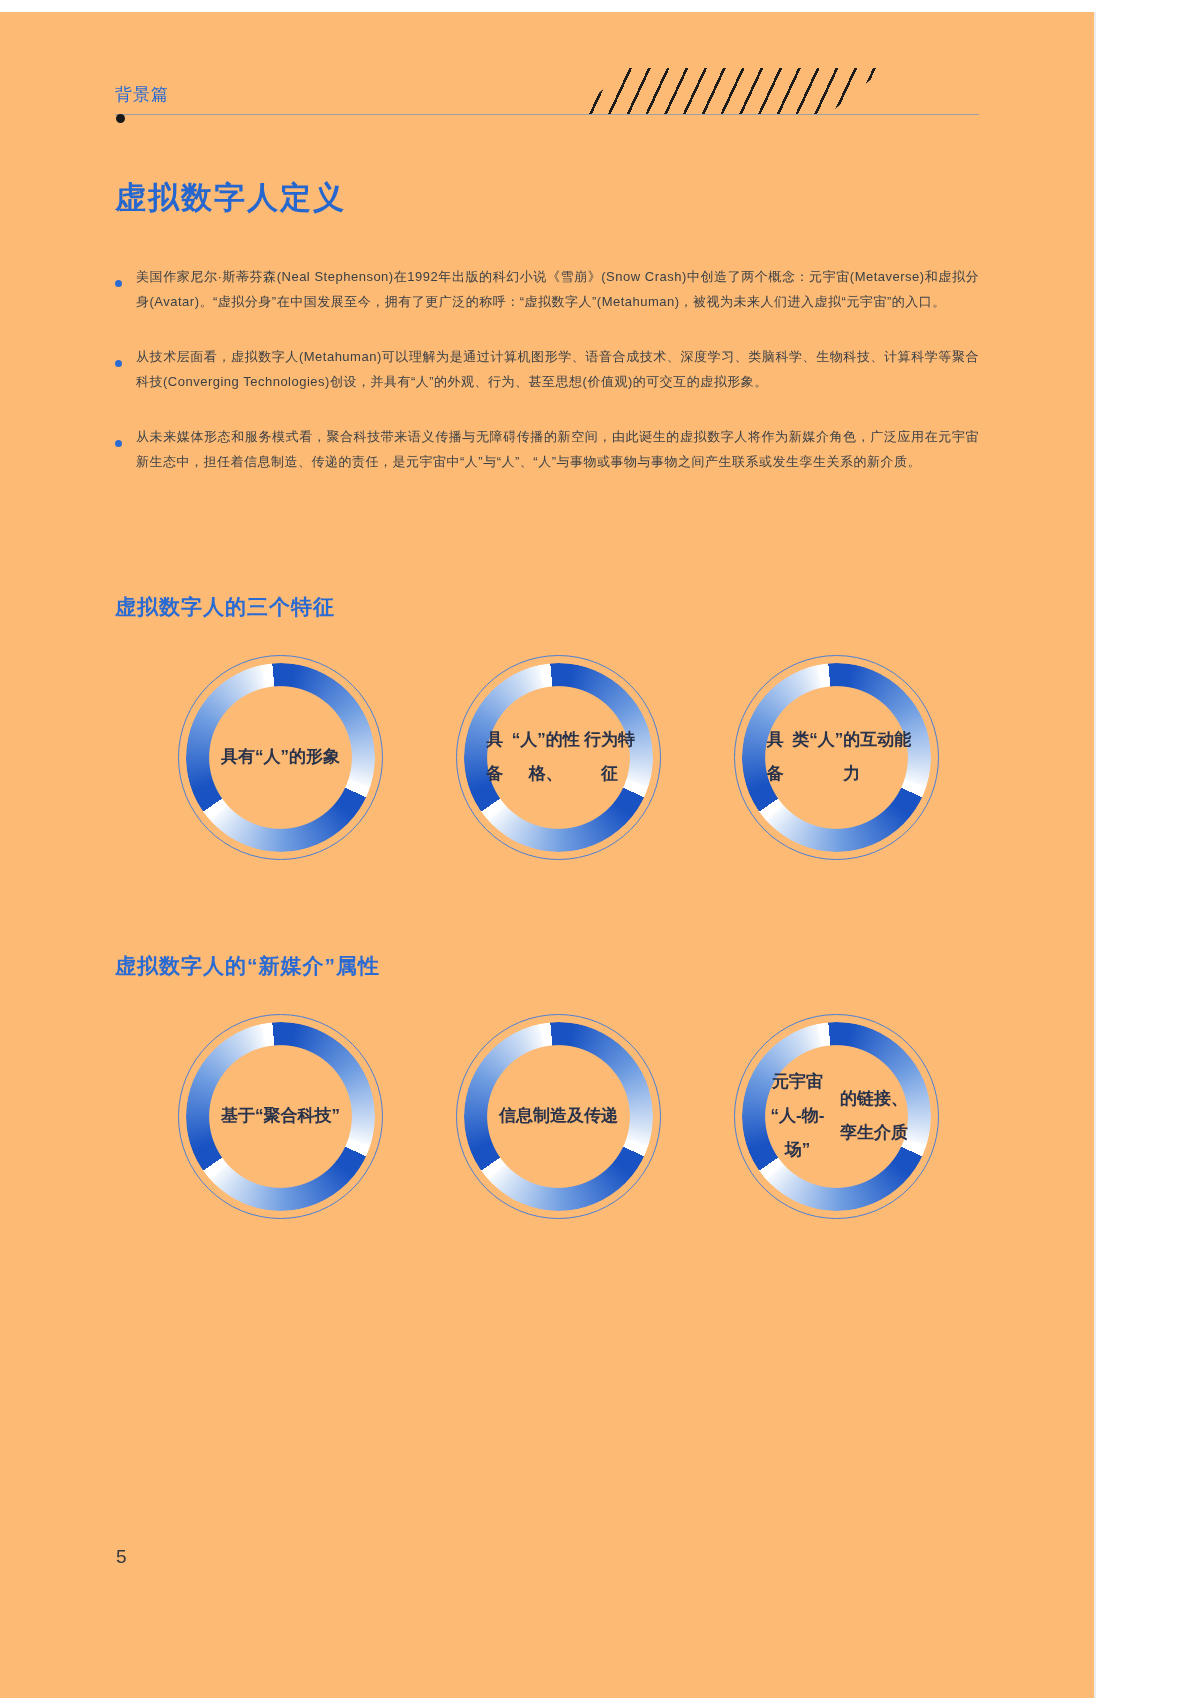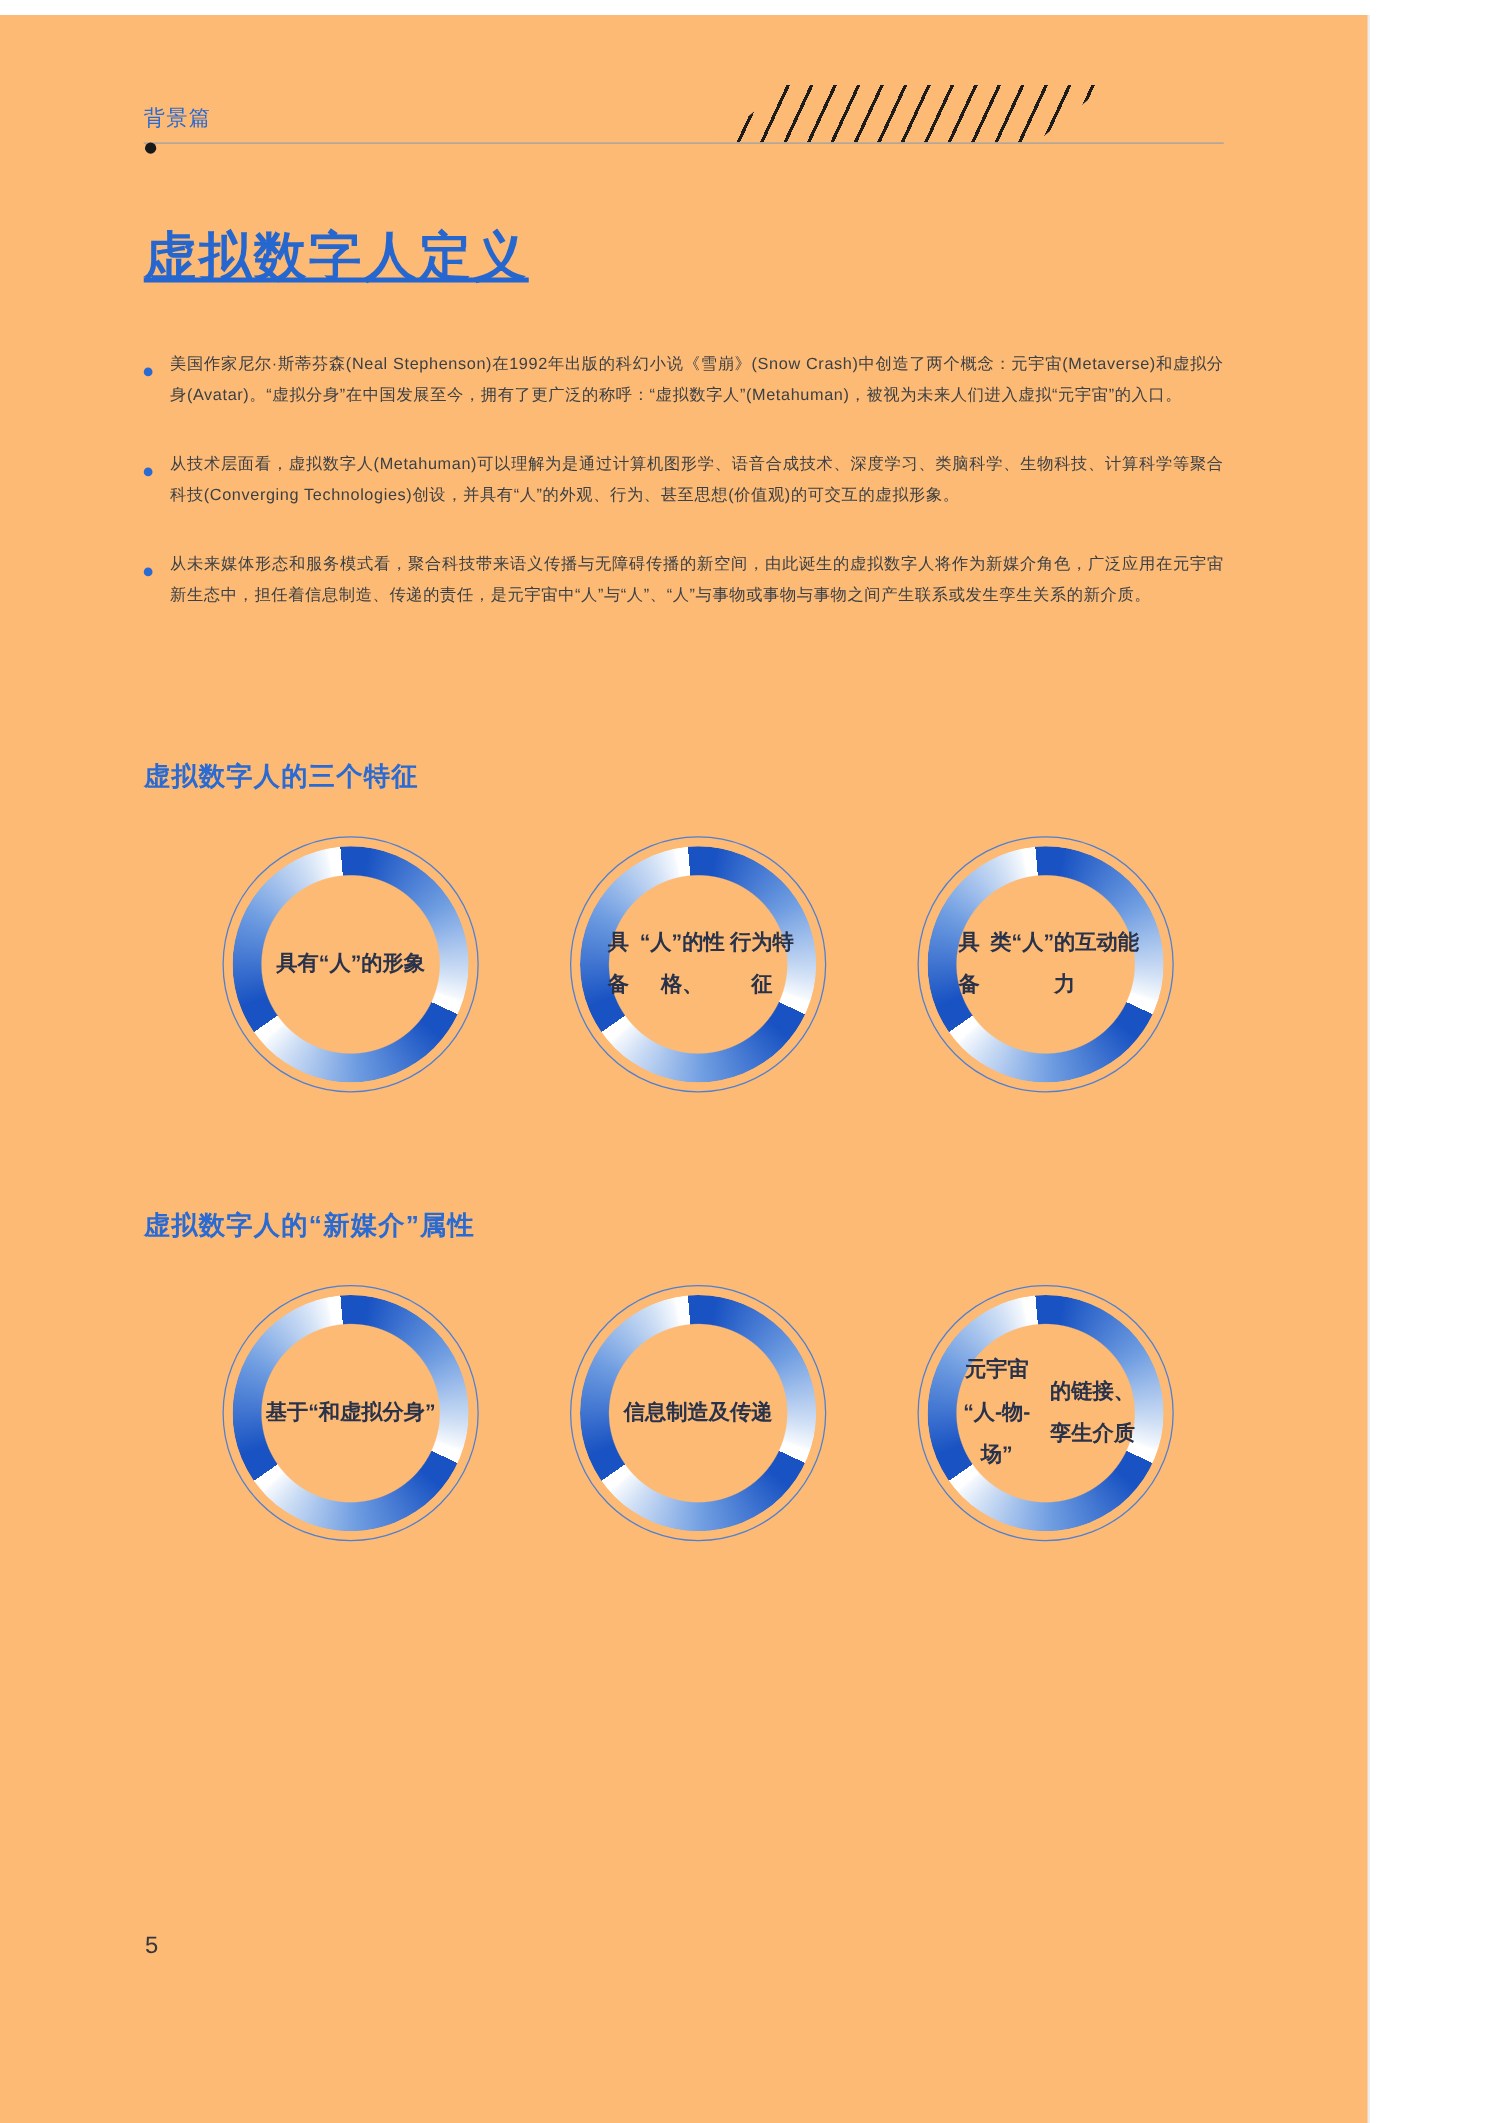--- a/index.html
+++ b/index.html
@@ -34,21 +34,21 @@
     position:relative;border-top:1px solid #9aa0a8;height:0;
   }
   .header-rule .dot{
     position:absolute;left:1px;top:-1px;width:9px;height:9px;border-radius:50%;
     background:#17181a;
   }
 
   
   .page-title{
     margin:62px 0 0 0;
-    font-size:42px;font-weight:700;color:#2667cf;letter-spacing:2px;text-decoration:underline;
+    font-size:31px;font-weight:700;color:#2667cf;letter-spacing:2px;
   }
 
   
   .bullets{list-style:none;margin:46px 0 0 0;padding:0;}
   .bullets li{
     position:relative;
     margin:0 0 30px 0;
     padding-left:21px;
   }
   .bullet-dot{
@@ -179,21 +179,21 @@
       </div>
     </section>
 
     <section class="section-2">
       <h2 class="section-heading">虚拟数字人的“新媒介”属性</h2>
       <div class="circle-row">
 
         <div class="feature-circle">
           <div class="ring"></div>
           <div class="circle-label">
-            <span>基于“和虚拟分身”</span>
+            <span>基于“聚合科技”</span>
           </div>
         </div>
 
         <div class="feature-circle">
           <div class="ring"></div>
           <div class="circle-label">
             <span>信息制造及传递</span>
           </div>
         </div>
 

